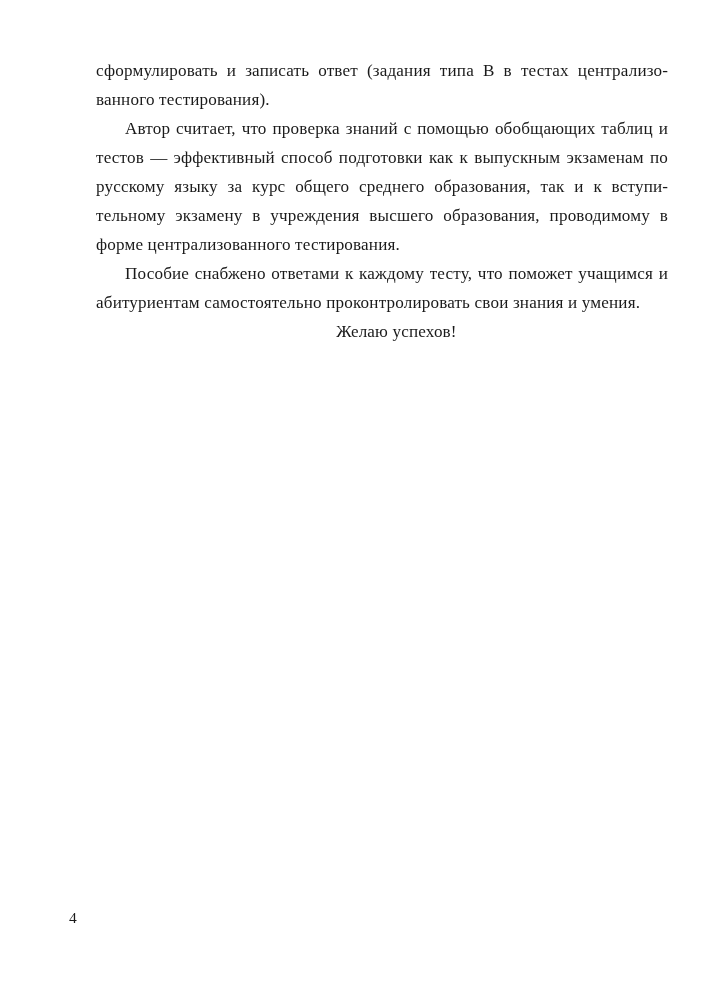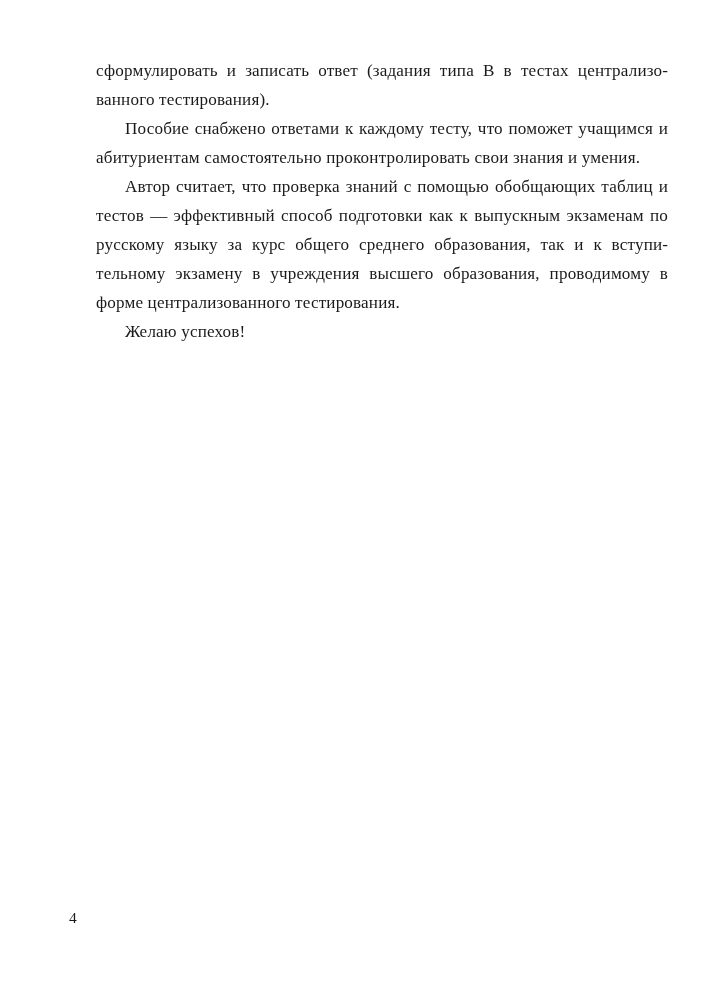--- a/index.html
+++ b/index.html
@@ -31,44 +31,44 @@
     text-justify: inter-word;
     hyphens: manual;
     -webkit-hyphens: manual;
     color: #1a1a1a;
     letter-spacing: 0.01em;
   }
   .para.indent {
     text-indent: 29px;
   }
   .para.last-line-left {
-    text-align: left;
+    text-align: center;
   }
   .page-number {
     position: absolute;
     left: 69px;
     top: 908px;
     font-size: 15.5px;
     line-height: 20px;
     color: #1a1a1a;
     font-family: "Liberation Serif", "DejaVu Serif", serif;
   }
 </style>
 </head>
 <body>
 
 <div class="page">
 
   <div class="text-block">
 
     <p class="para">сформулировать и записать ответ (задания типа В в тестах централизо­ванного тестирования).</p>
 
+    <p class="para indent">Автор считает, что проверка знаний с помощью обобщающих таблиц и тестов — эффективный способ подготовки как к выпускным экзаменам по русскому языку за курс общего среднего образования, так и к вступи­тельному экзамену в учреждения высшего образования, проводимому в форме централизованного тестирования.</p>
+
     <p class="para indent">Пособие снабжено ответами к каждому тесту, что поможет учащим­ся и абитуриентам самостоятельно проконтролировать свои знания и умения.</p>
-
-    <p class="para indent">Автор считает, что проверка знаний с помощью обобщающих таблиц и тестов — эффективный способ подготовки как к выпускным экзаменам по русскому языку за курс общего среднего образования, так и к вступи­тельному экзамену в учреждения высшего образования, проводимому в форме централизованного тестирования.</p>
 
 
 
     <p class="para indent last-line-left">Желаю успехов!</p>
 
   </div>
 
   <div class="page-number">4</div>
 
 </div>

